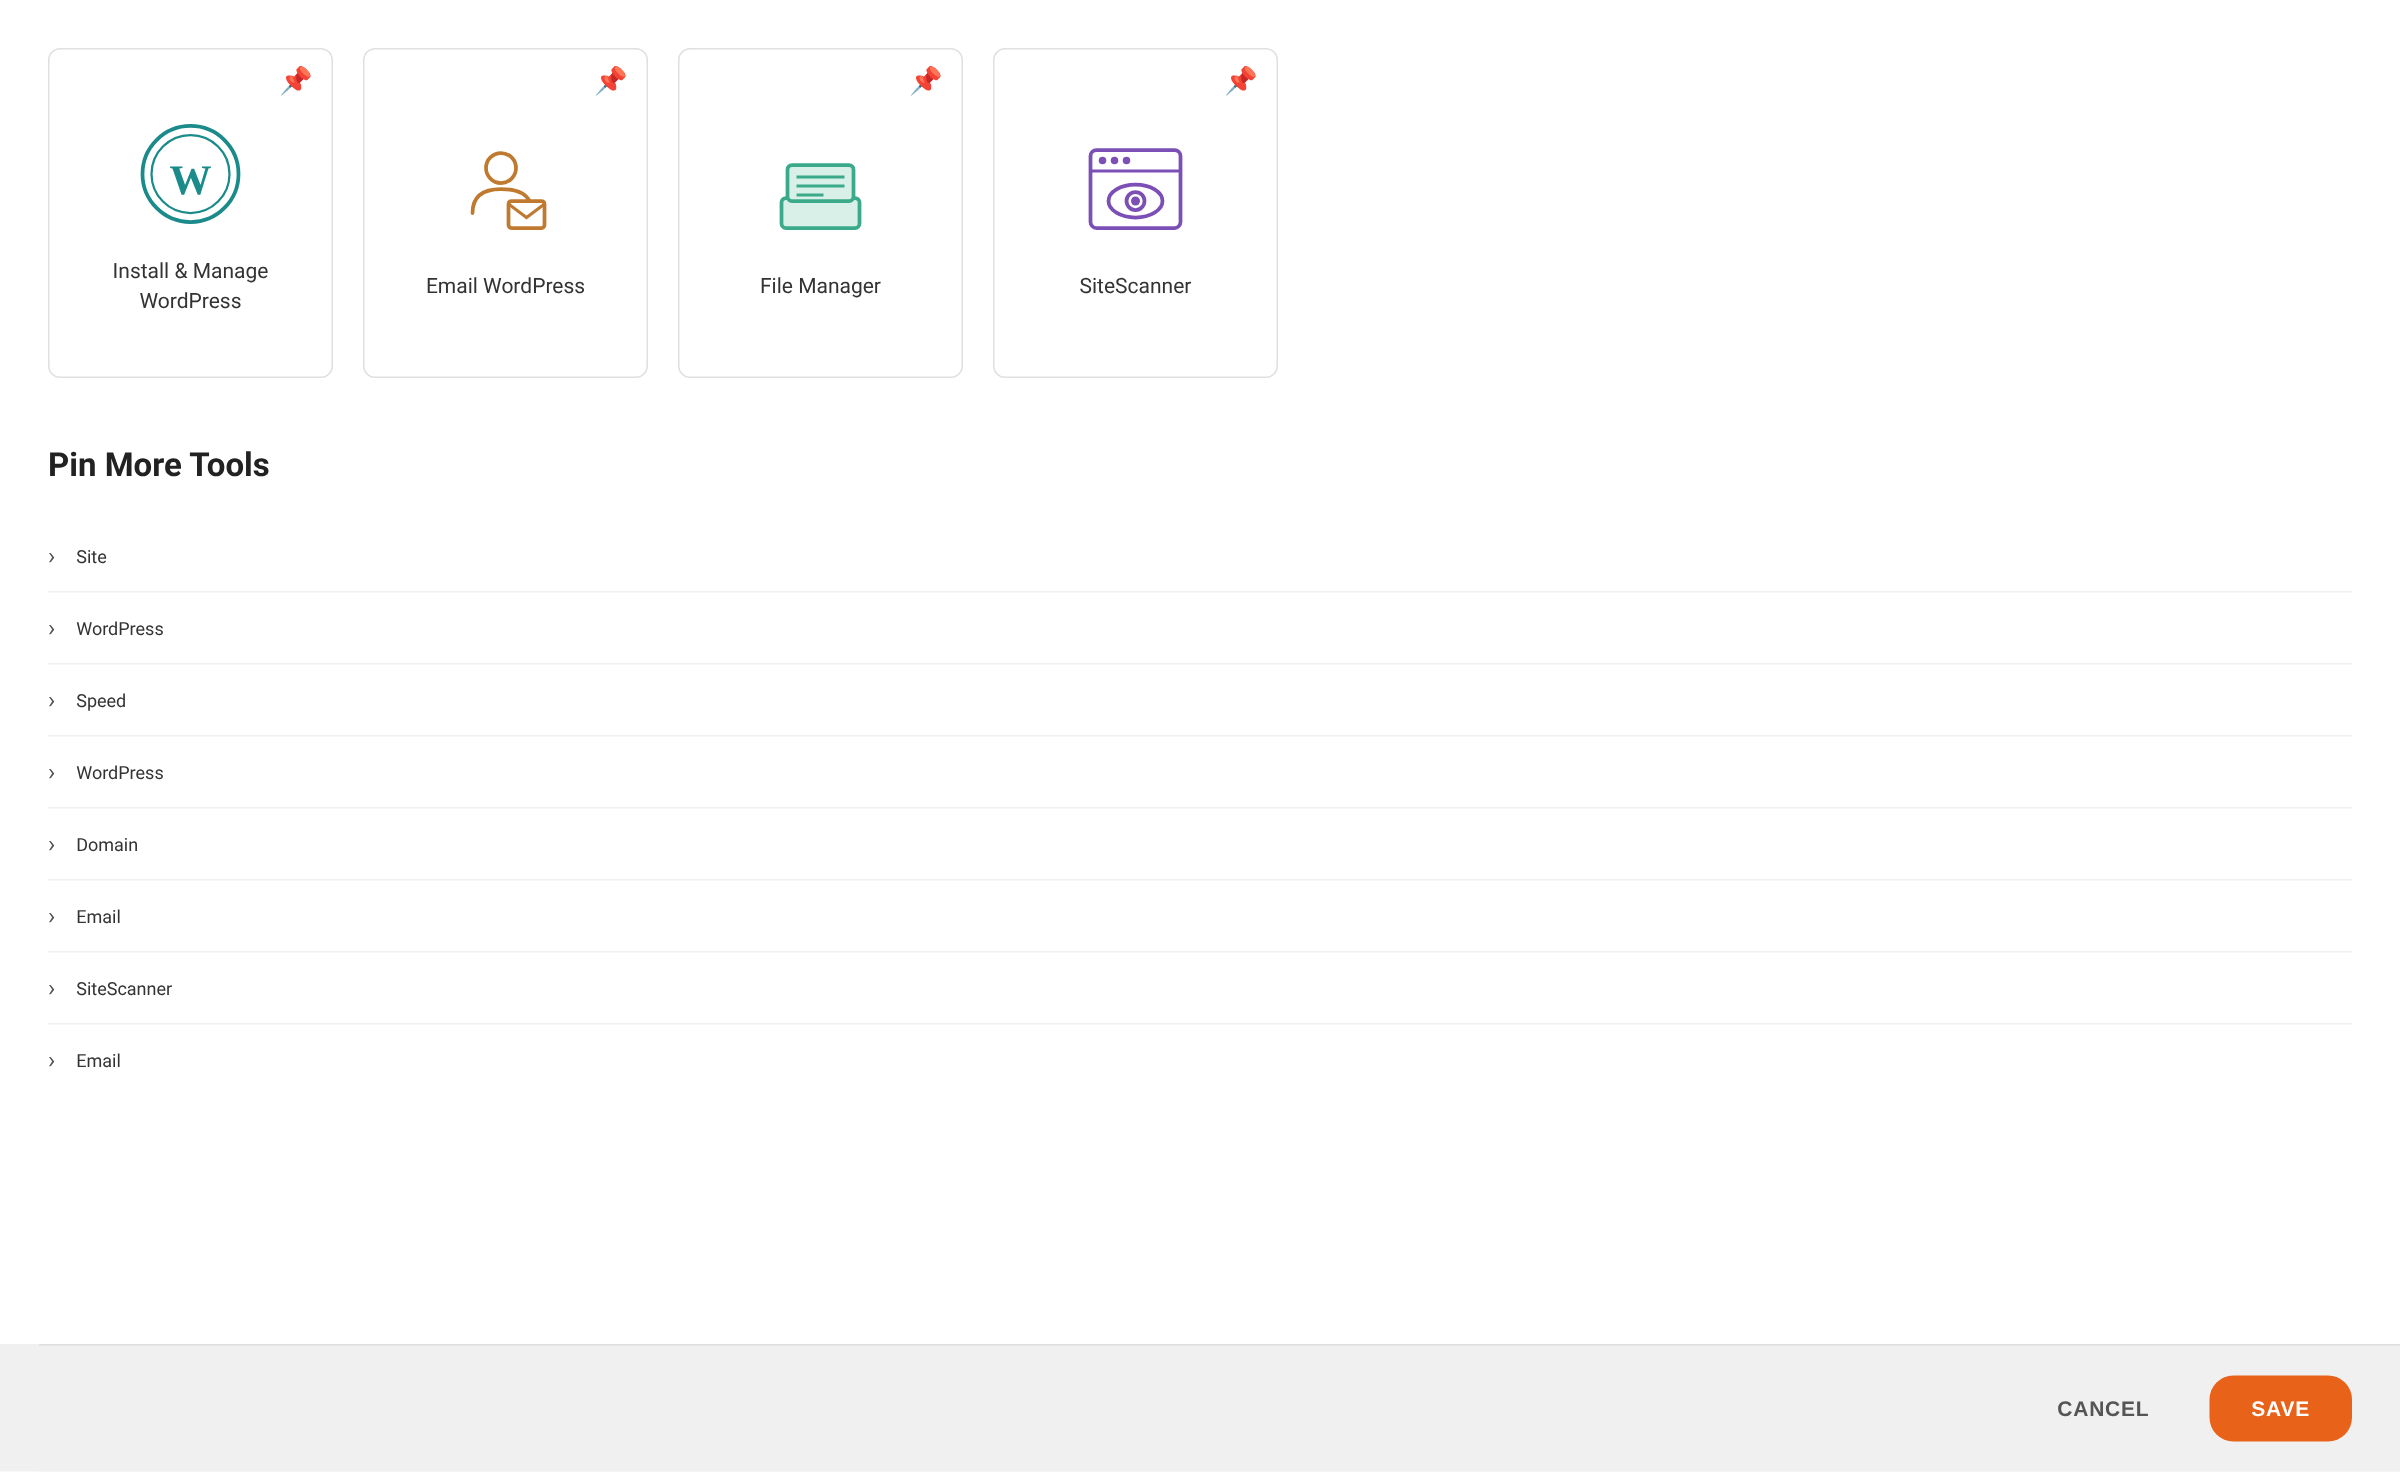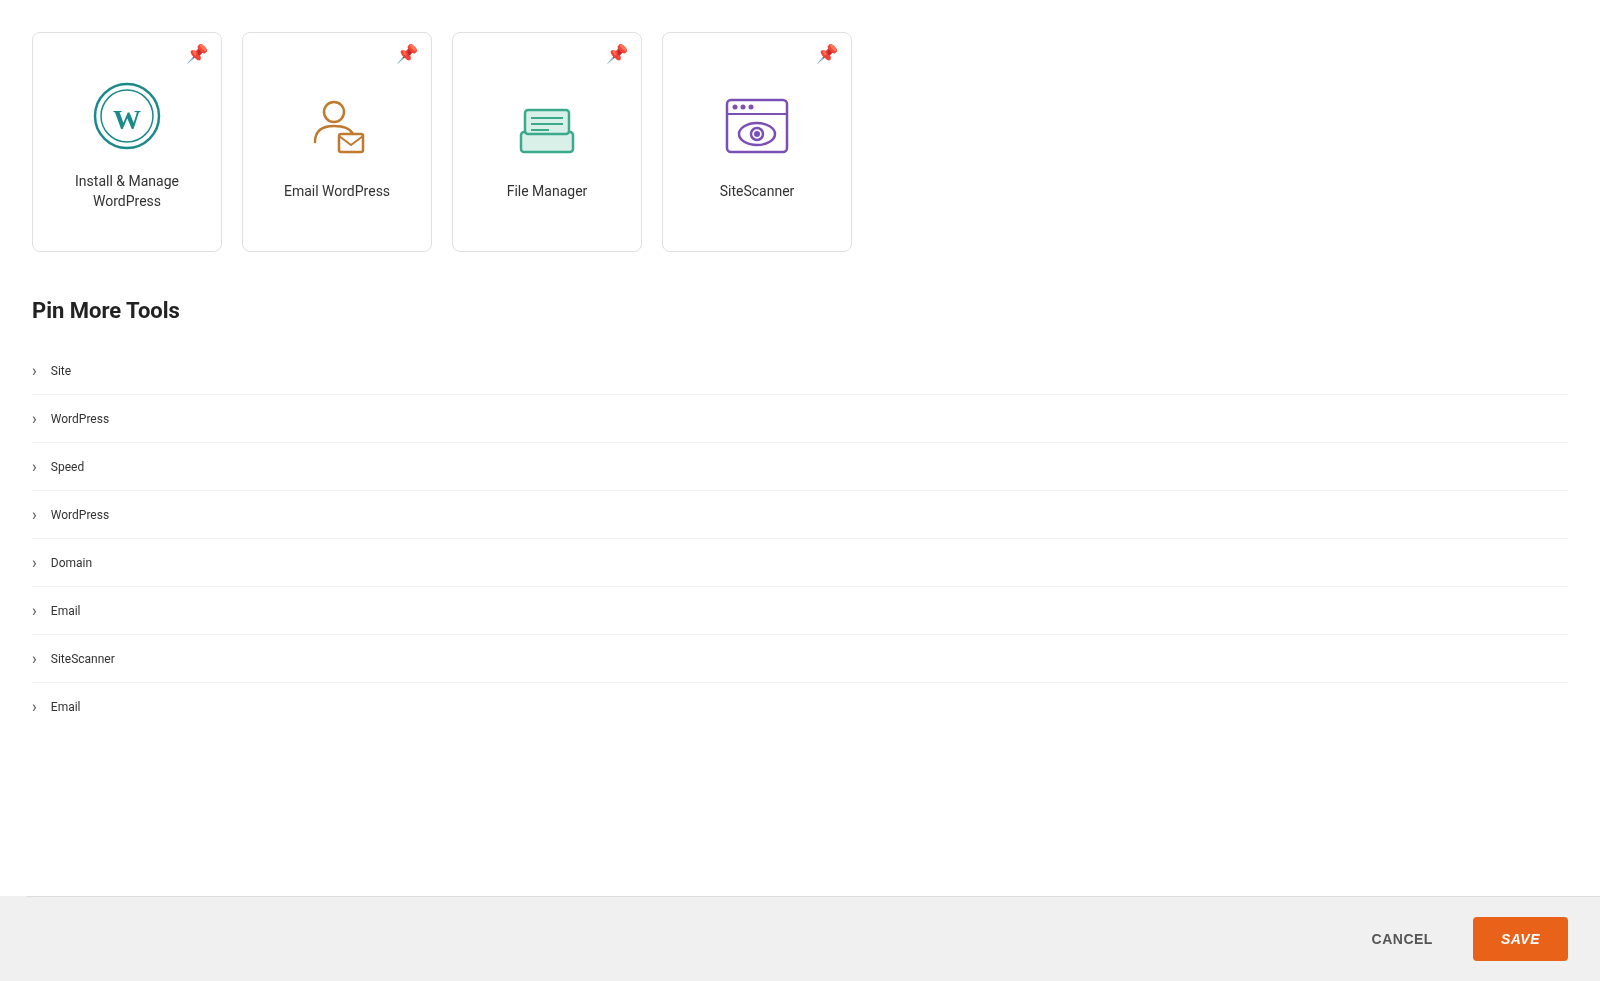--- a/index.html
+++ b/index.html
@@ -114,23 +114,22 @@
     }
     .btn-save {
       background: #e8621a;
       border: none;
       color: #fff;
       font-size: 14px;
       font-weight: 700;
       letter-spacing: 0.5px;
       cursor: pointer;
       padding: 14px 28px;
-      border-radius: 4px;
+      border-radius: 16px;
       text-transform: uppercase;
-      font-style: italic;
     }
 
     
     svg { display: block; }
   </style>
 </head>
 <body>
 
 <div class="main-content">
   <div class="pinned-grid">

